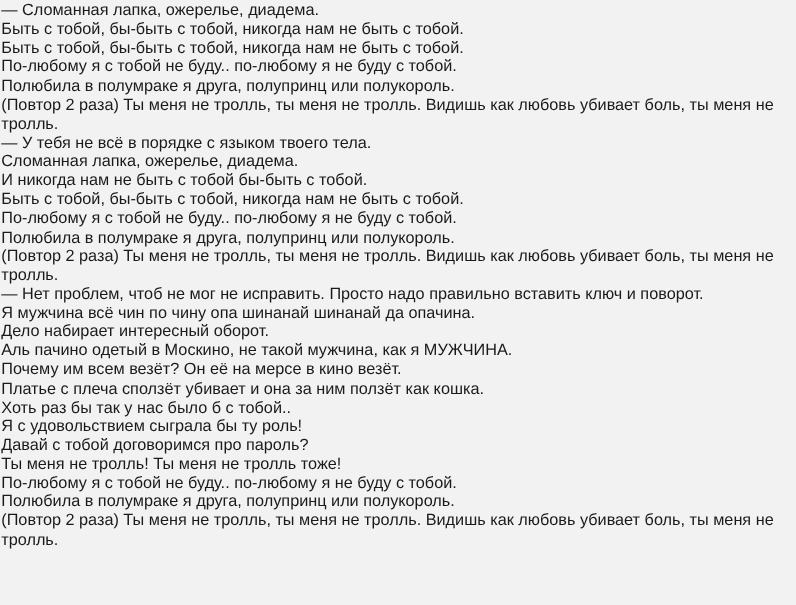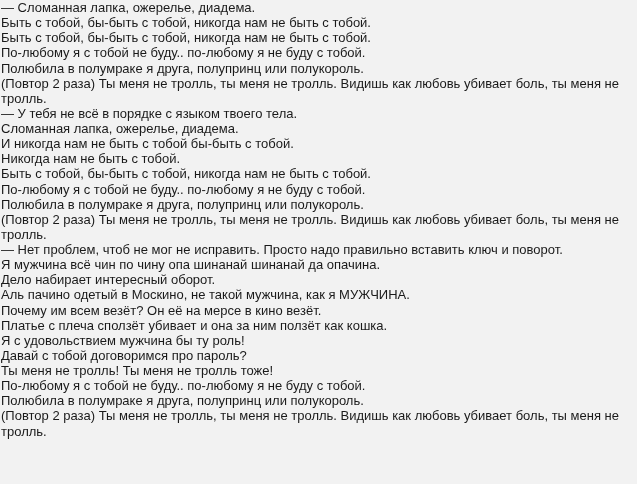--- a/index.html
+++ b/index.html
@@ -34,30 +34,30 @@
 <div class="lyrics-page">
     <div class="lyrics-line">— Сломанная лапка, ожерелье, диадема.</div>
     <div class="lyrics-line">Быть с тобой, бы-быть с тобой, никогда нам не быть с тобой.</div>
     <div class="lyrics-line">Быть с тобой, бы-быть с тобой, никогда нам не быть с тобой.</div>
     <div class="lyrics-line">По-любому я с тобой не буду.. по-любому я не буду с тобой.</div>
     <div class="lyrics-line">Полюбила в полумраке я друга, полупринц или полукороль.</div>
     <div class="lyrics-line">(Повтор 2 раза) Ты меня не тролль, ты меня не тролль. Видишь как любовь убивает боль, ты меня не тролль.</div>
     <div class="lyrics-line">— У тебя не всё в порядке с языком твоего тела.</div>
     <div class="lyrics-line">Сломанная лапка, ожерелье, диадема.</div>
     <div class="lyrics-line">И никогда нам не быть с тобой бы-быть с тобой.</div>
-    <div class="lyrics-line">Никогда нам не быть с тобой.</div>
     <div class="lyrics-line">Быть с тобой, бы-быть с тобой, никогда нам не быть с тобой.</div>
     <div class="lyrics-line">По-любому я с тобой не буду.. по-любому я не буду с тобой.</div>
     <div class="lyrics-line">Полюбила в полумраке я друга, полупринц или полукороль.</div>
     <div class="lyrics-line">(Повтор 2 раза) Ты меня не тролль, ты меня не тролль. Видишь как любовь убивает боль, ты меня не тролль.</div>
     <div class="lyrics-line">— Нет проблем, чтоб не мог не исправить. Просто надо правильно вставить ключ и поворот.</div>
     <div class="lyrics-line">Я мужчина всё чин по чину опа шинанай шинанай да опачина.</div>
     <div class="lyrics-line">Дело набирает интересный оборот.</div>
     <div class="lyrics-line">Аль пачино одетый в Москино, не такой мужчина, как я МУЖЧИНА.</div>
     <div class="lyrics-line">Почему им всем везёт? Он её на мерсе в кино везёт.</div>
     <div class="lyrics-line">Платье с плеча сползёт убивает и она за ним ползёт как кошка.</div>
-    <div class="lyrics-line">Я с удовольствием мужчина бы ту роль!</div>
+    <div class="lyrics-line">Хоть раз бы так у нас было б с тобой..</div>
+    <div class="lyrics-line">Я с удовольствием сыграла бы ту роль!</div>
     <div class="lyrics-line">Давай с тобой договоримся про пароль?</div>
     <div class="lyrics-line">Ты меня не тролль! Ты меня не тролль тоже!</div>
     <div class="lyrics-line">По-любому я с тобой не буду.. по-любому я не буду с тобой.</div>
     <div class="lyrics-line">Полюбила в полумраке я друга, полупринц или полукороль.</div>
     <div class="lyrics-line">(Повтор 2 раза) Ты меня не тролль, ты меня не тролль. Видишь как любовь убивает боль, ты меня не тролль.</div>
   </div>
 
 </body></html>

